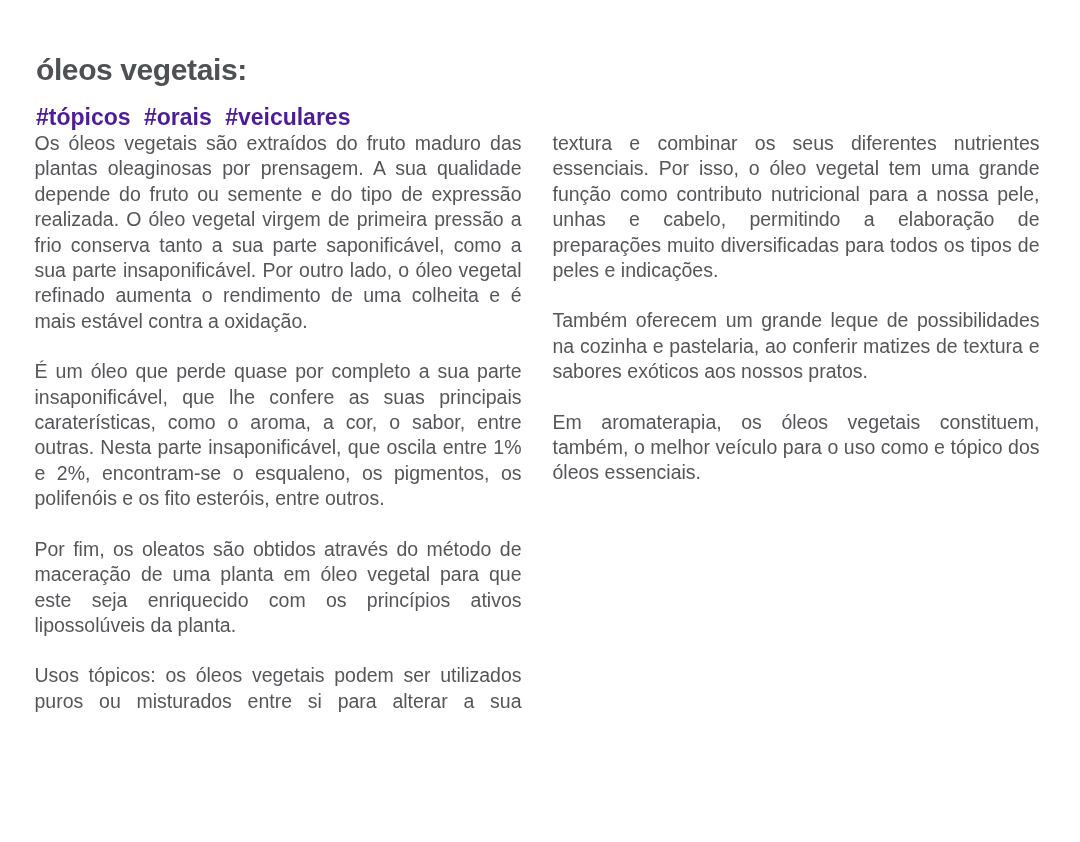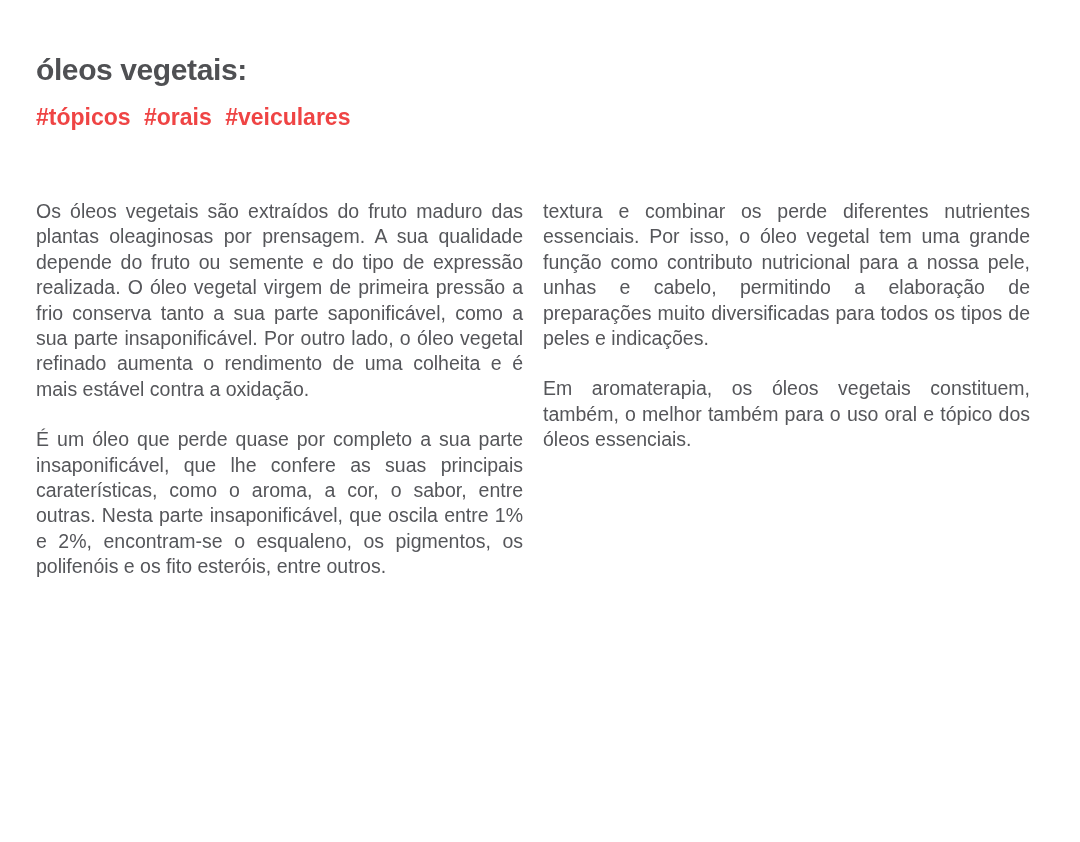--- a/index.html
+++ b/index.html
@@ -23,28 +23,28 @@
     line-height: 40px;
     font-weight: 700;
     letter-spacing: -0.4px;
     color: #4F5053;
   }
   .hashtags {
     margin-top: 13px;
     font-size: 23px;
     line-height: 28px;
     font-weight: 700;
-    color: #ef4444;
+    color: #4c1d95;
   }
   .hashtags .tag { display: inline-block; margin-right: 7px; }
   .hashtags .tag:last-child { margin-right: 0; }
   .columns {
-    margin-top: 68px;
     display: flex;
-    gap: 20px;
+    gap: 31px;
+    justify-content: center;
   }
   .col {
     flex: 0 0 487px;
     width: 487px;
   }
   .col p {
     margin: 0 0 25px 0;
     font-size: 19.5px;
     line-height: 25.4px;
     text-align: justify;
@@ -67,22 +67,25 @@
     <span class="tag">#tópicos</span>
     <span class="tag">#orais</span>
     <span class="tag">#veiculares</span>
   </div>
 
   <div class="columns">
 
     <div class="col">
       <p>Os óleos vegetais são extraídos do fruto maduro das plantas oleaginosas por prensagem. A sua qualidade depende do fruto ou semente e do tipo de expressão realizada. O óleo vegetal virgem de primeira pressão a frio conserva tanto a sua parte saponificável, como a sua parte insaponificável. Por outro lado, o óleo vegetal refinado aumenta o rendimento de uma colheita e é mais estável contra a oxidação.</p>
       <p>É um óleo que perde quase por completo a sua parte insaponificável, que lhe confere as suas principais caraterísticas, como o aroma, a cor, o sabor, entre outras. Nesta parte insaponificável, que oscila entre 1% e 2%, encontram-se o esqualeno, os pigmentos, os polifenóis e os fito esteróis, entre outros.</p>
+      <p>Por fim, os oleatos são obtidos através do método de maceração de uma planta em óleo vegetal para que este seja enriquecido com os princípios ativos lipossolúveis da planta.</p>
+      <p class="continues">Usos tópicos: os óleos vegetais podem ser utilizados puros ou misturados entre si para alterar a sua</p>
     </div>
 
     <div class="col">
-      <p>textura e combinar os perde diferentes nutrientes essenciais. Por isso, o óleo vegetal tem uma grande função como contributo nutricional para a nossa pele, unhas e cabelo, permitindo a elaboração de preparações muito diversificadas para todos os tipos de peles e indicações.</p>
-      <p>Em aromaterapia, os óleos vegetais constituem, também, o melhor também para o uso oral e tópico dos óleos essenciais.</p>
+      <p>textura e combinar os seus diferentes nutrientes essenciais. Por isso, o óleo vegetal tem uma grande função como contributo nutricional para a nossa pele, unhas e cabelo, permitindo a elaboração de preparações muito diversificadas para todos os tipos de peles e indicações.</p>
+      <p>Também oferecem um grande leque de possibilidades na cozinha e pastelaria, ao conferir matizes de textura e sabores exóticos aos nossos pratos.</p>
+      <p>Em aromaterapia, os óleos vegetais constituem, também, o melhor veículo para o uso como e tópico dos óleos essenciais.</p>
     </div>
 
   </div>
 
 </div>
 
 </body></html>

